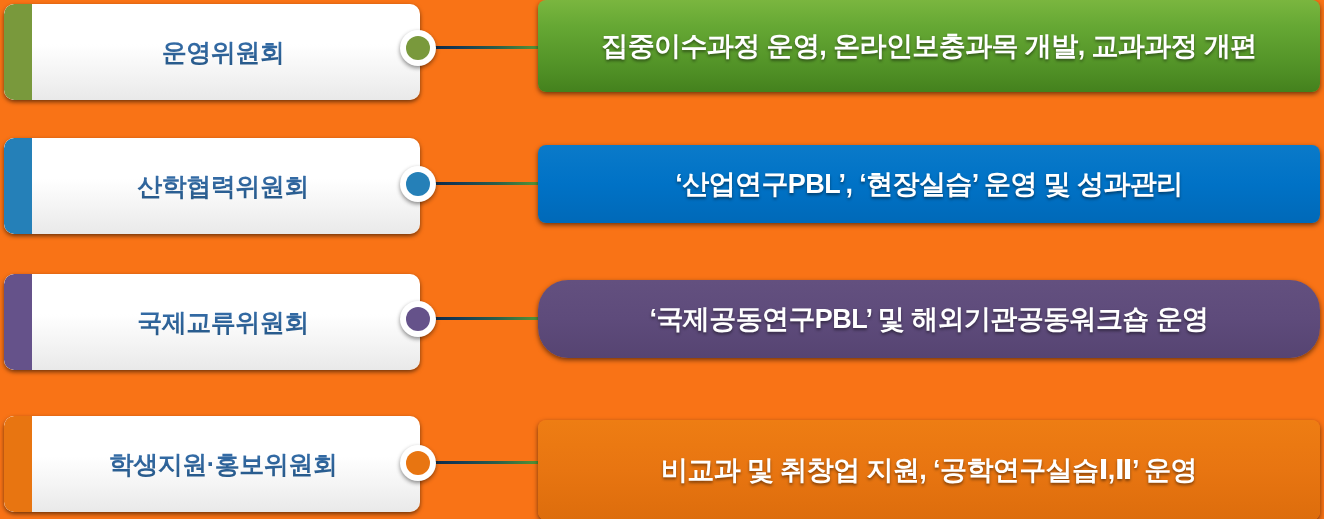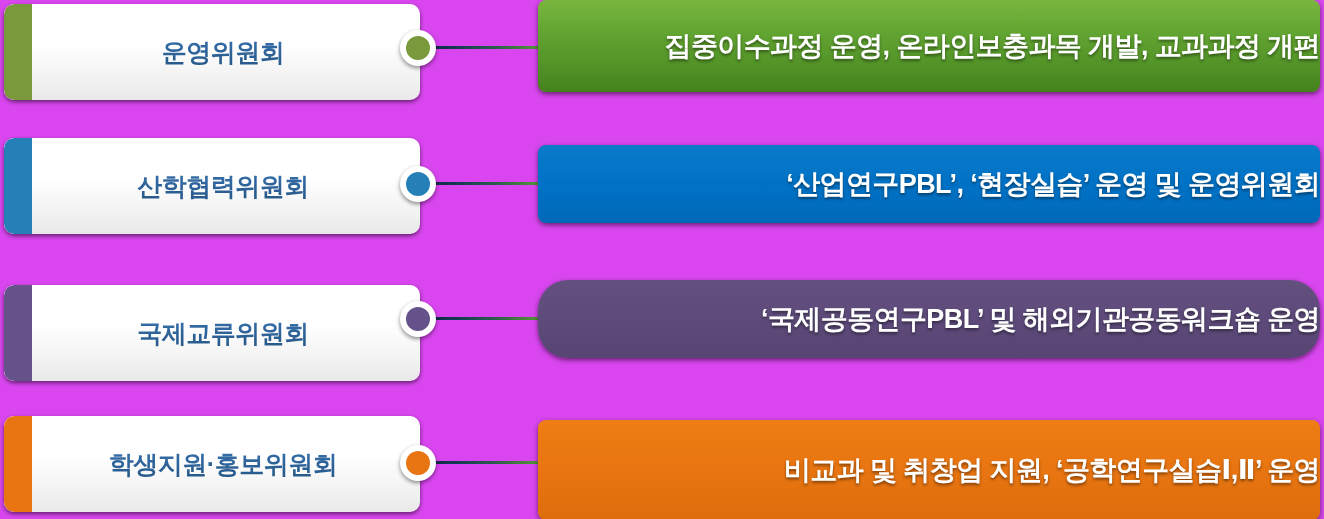--- a/index.html
+++ b/index.html
@@ -98,21 +98,21 @@
   }
 
   
   .banner {
     position: absolute;
     left: 538px;
     width: 782px;
     border-radius: 8px;
     display: flex;
     align-items: center;
-    justify-content: flex-end;
+    justify-content: center;
     box-shadow: 0 2px 5px rgba(0,0,0,0.55);
     box-sizing: border-box;
   }
   .banner-text {
     font-size: 27px;
     font-weight: bold;
     color: #ffffff;
     letter-spacing: -0.6px;
     white-space: nowrap;
     text-shadow: 0 2px 3px rgba(0,0,0,0.45);
@@ -126,35 +126,35 @@
   #row-0 .connector-line { top: 46px; }
   #row-0 .connector-dot  { top: 30px; }
 
   #row-1 { top: 134px; height: 110px; }
   #row-1 .card      { top: 4px;  height: 96px; }
   #row-1 .banner    { top: 11px; height: 78px; }
   #row-1 .connector-line { top: 48px; }
   #row-1 .connector-dot  { top: 32px; }
 
   #row-2 { top: 269px; height: 110px; }
-  #row-2 .card      { top: 16px;  height: 96px; }
+  #row-2 .card      { top: 5px;  height: 96px; }
   #row-2 .banner    { top: 11px; height: 78px; border-radius: 30px; }
   #row-2 .connector-line { top: 48px; }
   #row-2 .connector-dot  { top: 32px; }
 
   #row-3 { top: 404px; height: 115px; }
   #row-3 .card      { top: 12px; height: 96px; }
   #row-3 .banner    { top: 16px; height: 100px; }
   #row-3 .connector-line { top: 57px; }
   #row-3 .connector-dot  { top: 41px; }
 </style>
 </head>
 <body>
 
-<div id="diagram" style="background: #d946ef;">
+<div id="diagram" style="background: #f97316;">
 
   <div class="row" id="row-0">
     <div class="card">
       <div class="card-accent" style="background: rgb(121, 153, 60);"></div>
       <div class="card-title">운영위원회</div>
     </div>
     <div class="connector-line" style="background: linear-gradient(90deg, rgb(16, 36, 63) 0%, rgb(20, 58, 85) 28%, rgb(43, 95, 74) 62%, rgb(90, 154, 51) 100%);"></div>
     <div class="connector-dot">
         <i style="background: rgb(121, 153, 60);"></i>
       </div>
@@ -166,21 +166,21 @@
   <div class="row" id="row-1">
     <div class="card">
       <div class="card-accent" style="background: rgb(37, 128, 184);"></div>
       <div class="card-title">산학협력위원회</div>
     </div>
     <div class="connector-line" style="background: linear-gradient(90deg, rgb(16, 36, 63) 0%, rgb(20, 58, 85) 28%, rgb(43, 95, 74) 62%, rgb(90, 154, 51) 100%);"></div>
     <div class="connector-dot">
         <i style="background: rgb(37, 128, 184);"></i>
       </div>
     <div class="banner" style="background: linear-gradient(rgb(10, 122, 201) 0%, rgb(0, 114, 198) 50%, rgb(0, 105, 184) 100%);">
-      <span class="banner-text">‘산업연구PBL’, ‘현장실습’ 운영 및 운영위원회</span>
+      <span class="banner-text">‘산업연구PBL’, ‘현장실습’ 운영 및 성과관리</span>
     </div>
   </div>
 
   <div class="row" id="row-2">
     <div class="card">
       <div class="card-accent" style="background: rgb(101, 82, 138);"></div>
       <div class="card-title">국제교류위원회</div>
     </div>
     <div class="connector-line" style="background: linear-gradient(90deg, rgb(16, 36, 63) 0%, rgb(20, 58, 85) 28%, rgb(43, 95, 74) 62%, rgb(90, 154, 51) 100%);"></div>
     <div class="connector-dot">

